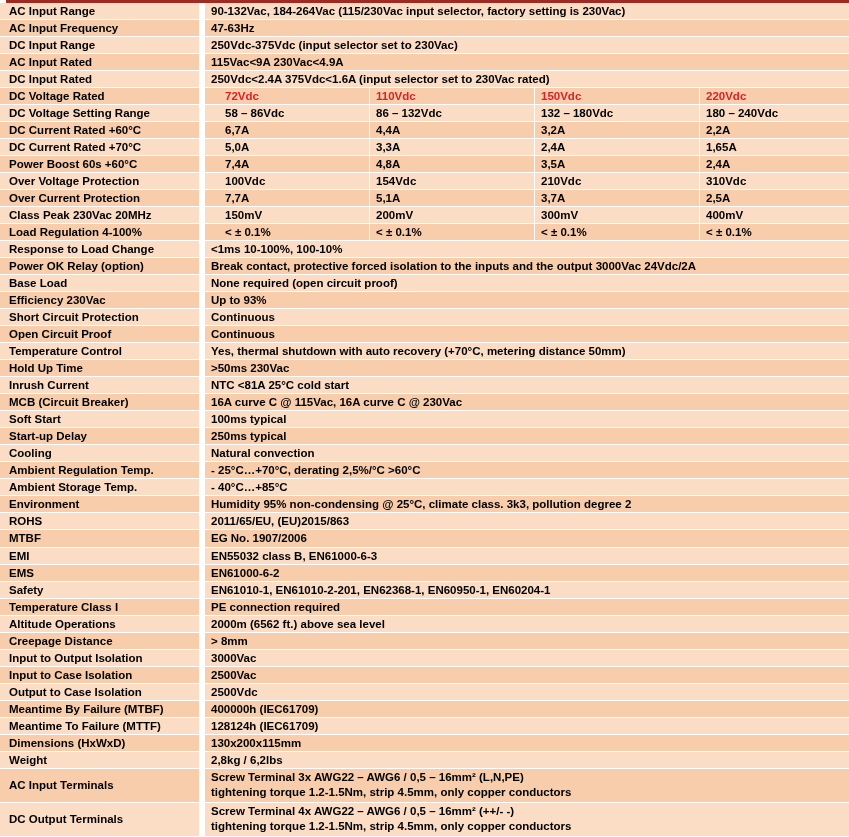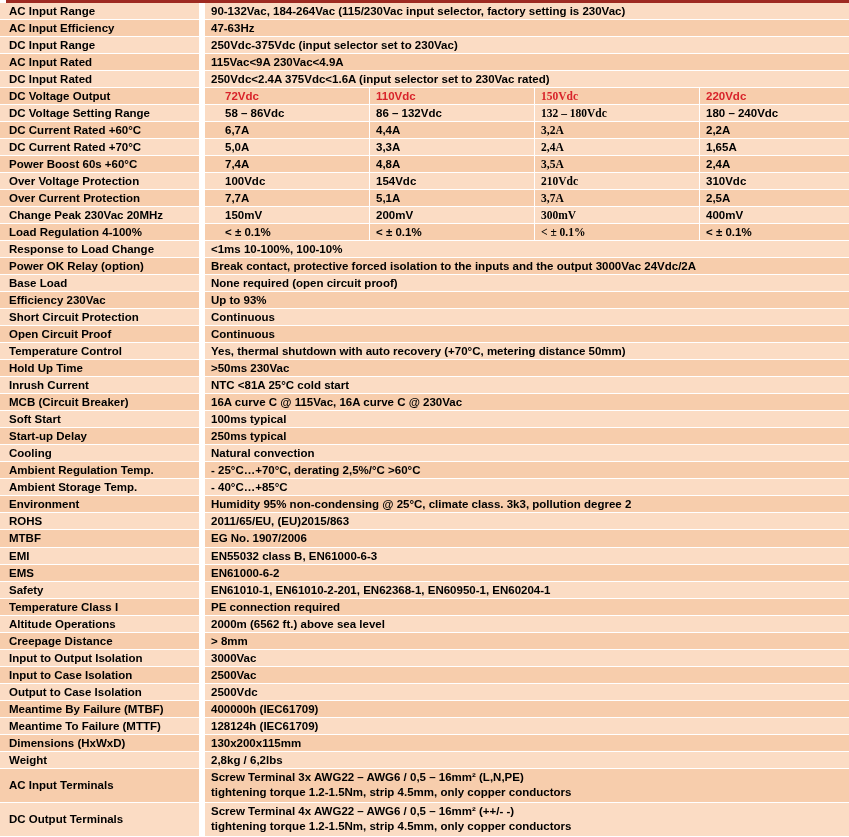--- a/index.html
+++ b/index.html
@@ -58,21 +58,21 @@
     width: 190px;
     padding-left: 9px;
     border-right: 6px solid #ffffff;
   }
   
   td.value-wide { width: 653px; }
 
   
   td.c1 { width: 164px; padding-left: 20px; }
   td.c2 { width: 153px; }
-  td.c3 { width: 169px; font-family: Liberation Serif, serif; }
+  td.c3 { width: 169px; }
   td.c4 { width: 167px; }
 
   td.red { color: #D8232A; }
 
   td.two-line {
     white-space: normal;
     line-height: 1.28;
   }
   tr.tall { height: 34px; }
 
@@ -94,37 +94,37 @@
 <div id="sheet">
   <div class="top-rule"></div>
   <div class="left-gutter"></div>
   <table class="spec-table">
     <tbody id="table-body">
         <tr class="band-a">
           <td class="label">AC Input Range</td>
           <td class="value-wide" colspan="4">90-132Vac, 184-264Vac (115/230Vac input selector, factory setting is 230Vac)</td>
         </tr>
         <tr class="band-b">
-          <td class="label">AC Input Efficiency</td>
+          <td class="label">AC Input Frequency</td>
           <td class="value-wide" colspan="4">47-63Hz</td>
         </tr>
         <tr class="band-a">
           <td class="label">DC Input Range</td>
           <td class="value-wide" colspan="4">250Vdc-375Vdc (input selector set to 230Vac)</td>
         </tr>
         <tr class="band-b">
           <td class="label">AC Input Rated</td>
           <td class="value-wide" colspan="4">115Vac&lt;9A 230Vac&lt;4.9A</td>
         </tr>
         <tr class="band-a">
           <td class="label">DC Input Rated</td>
           <td class="value-wide" colspan="4">250Vdc&lt;2.4A 375Vdc&lt;1.6A (input selector set to 230Vac rated)</td>
         </tr>
         <tr class="band-b">
-          <td class="label">DC Voltage Output</td>
+          <td class="label">DC Voltage Rated</td>
           <td class="c1 red">72Vdc</td>
           <td class="c2 red">110Vdc</td>
           <td class="c3 red">150Vdc</td>
           <td class="c4 red">220Vdc</td>
         </tr>
         <tr class="band-a">
           <td class="label">DC Voltage Setting Range</td>
           <td class="c1">58 – 86Vdc</td>
           <td class="c2">86 – 132Vdc</td>
           <td class="c3">132 – 180Vdc</td>
@@ -159,21 +159,21 @@
           <td class="c4">310Vdc</td>
         </tr>
         <tr class="band-b">
           <td class="label">Over Current Protection</td>
           <td class="c1">7,7A</td>
           <td class="c2">5,1A</td>
           <td class="c3">3,7A</td>
           <td class="c4">2,5A</td>
         </tr>
         <tr class="band-a">
-          <td class="label">Change Peak 230Vac 20MHz</td>
+          <td class="label">Class Peak 230Vac 20MHz</td>
           <td class="c1">150mV</td>
           <td class="c2">200mV</td>
           <td class="c3">300mV</td>
           <td class="c4">400mV</td>
         </tr>
         <tr class="band-b">
           <td class="label">Load Regulation 4-100%</td>
           <td class="c1">&lt; ± 0.1%</td>
           <td class="c2">&lt; ± 0.1%</td>
           <td class="c3">&lt; ± 0.1%</td>

